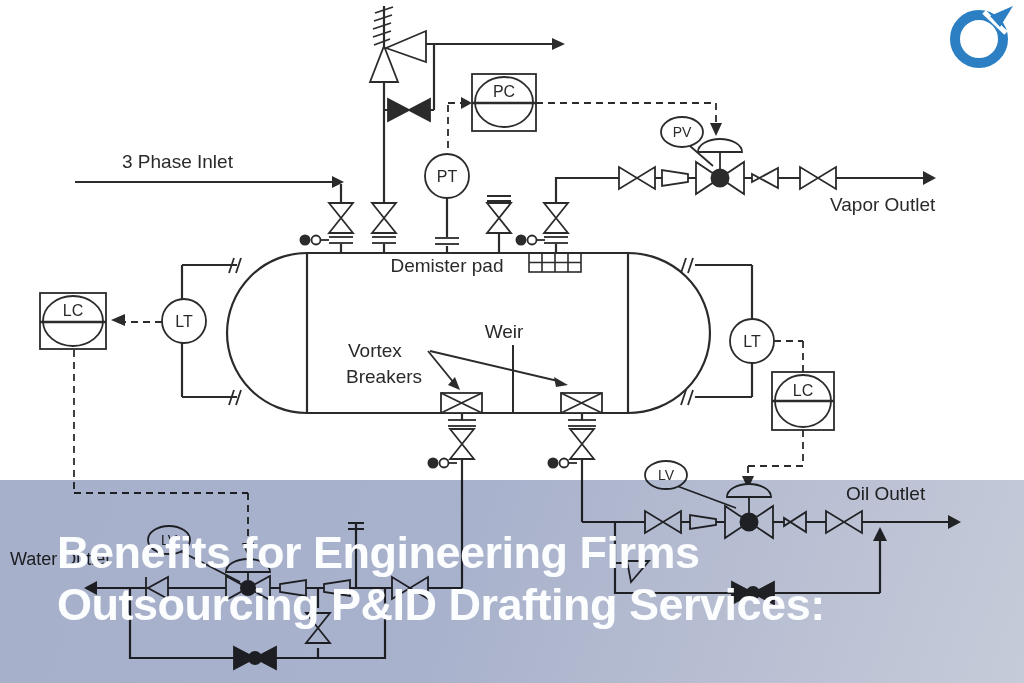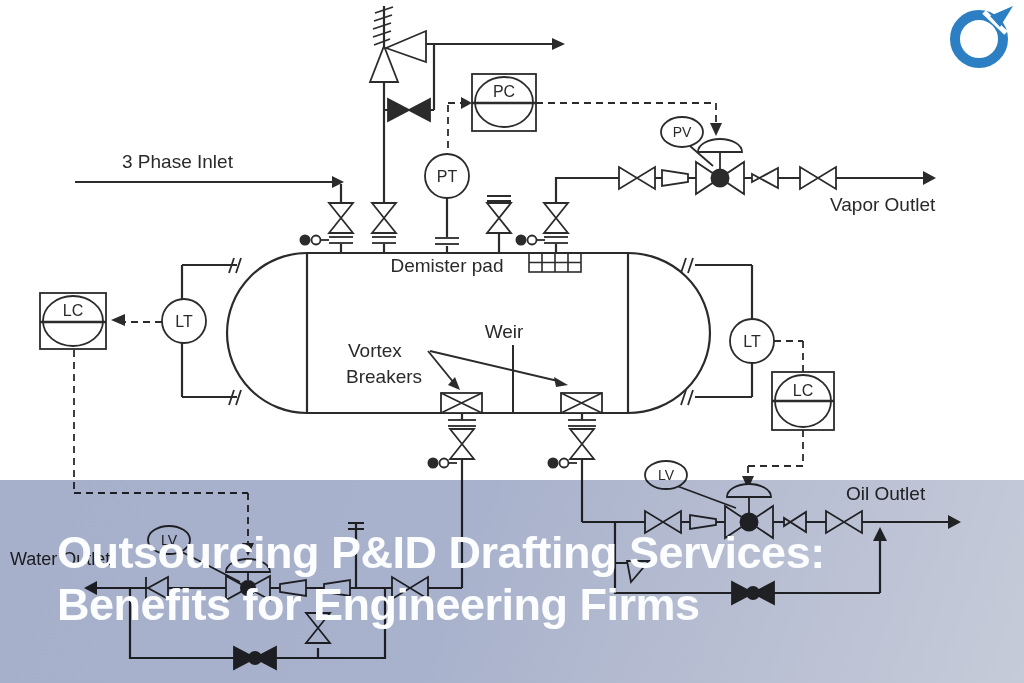--- a/index.html
+++ b/index.html
@@ -252,17 +252,17 @@
   <g>
     <circle cx="979" cy="39" r="24" fill="none" stroke="#2b7fc2" stroke-width="10"></circle>
     <line x1="984" y1="12" x2="1006" y2="33" stroke="#ffffff" stroke-width="5"></line>
     <polygon points="990,16 1013,6 1000,27" fill="#2b7fc2"></polygon>
   </g>
 </svg>
 
 <div id="overlay"></div>
 
 <div id="title">
+  <div>Benefits for Engineering Firms</div>
   <div>Outsourcing P&amp;ID Drafting Services:</div>
-  <div>Benefits for Engineering Firms</div>
 </div>
 
 </div>
 
 </body></html>

